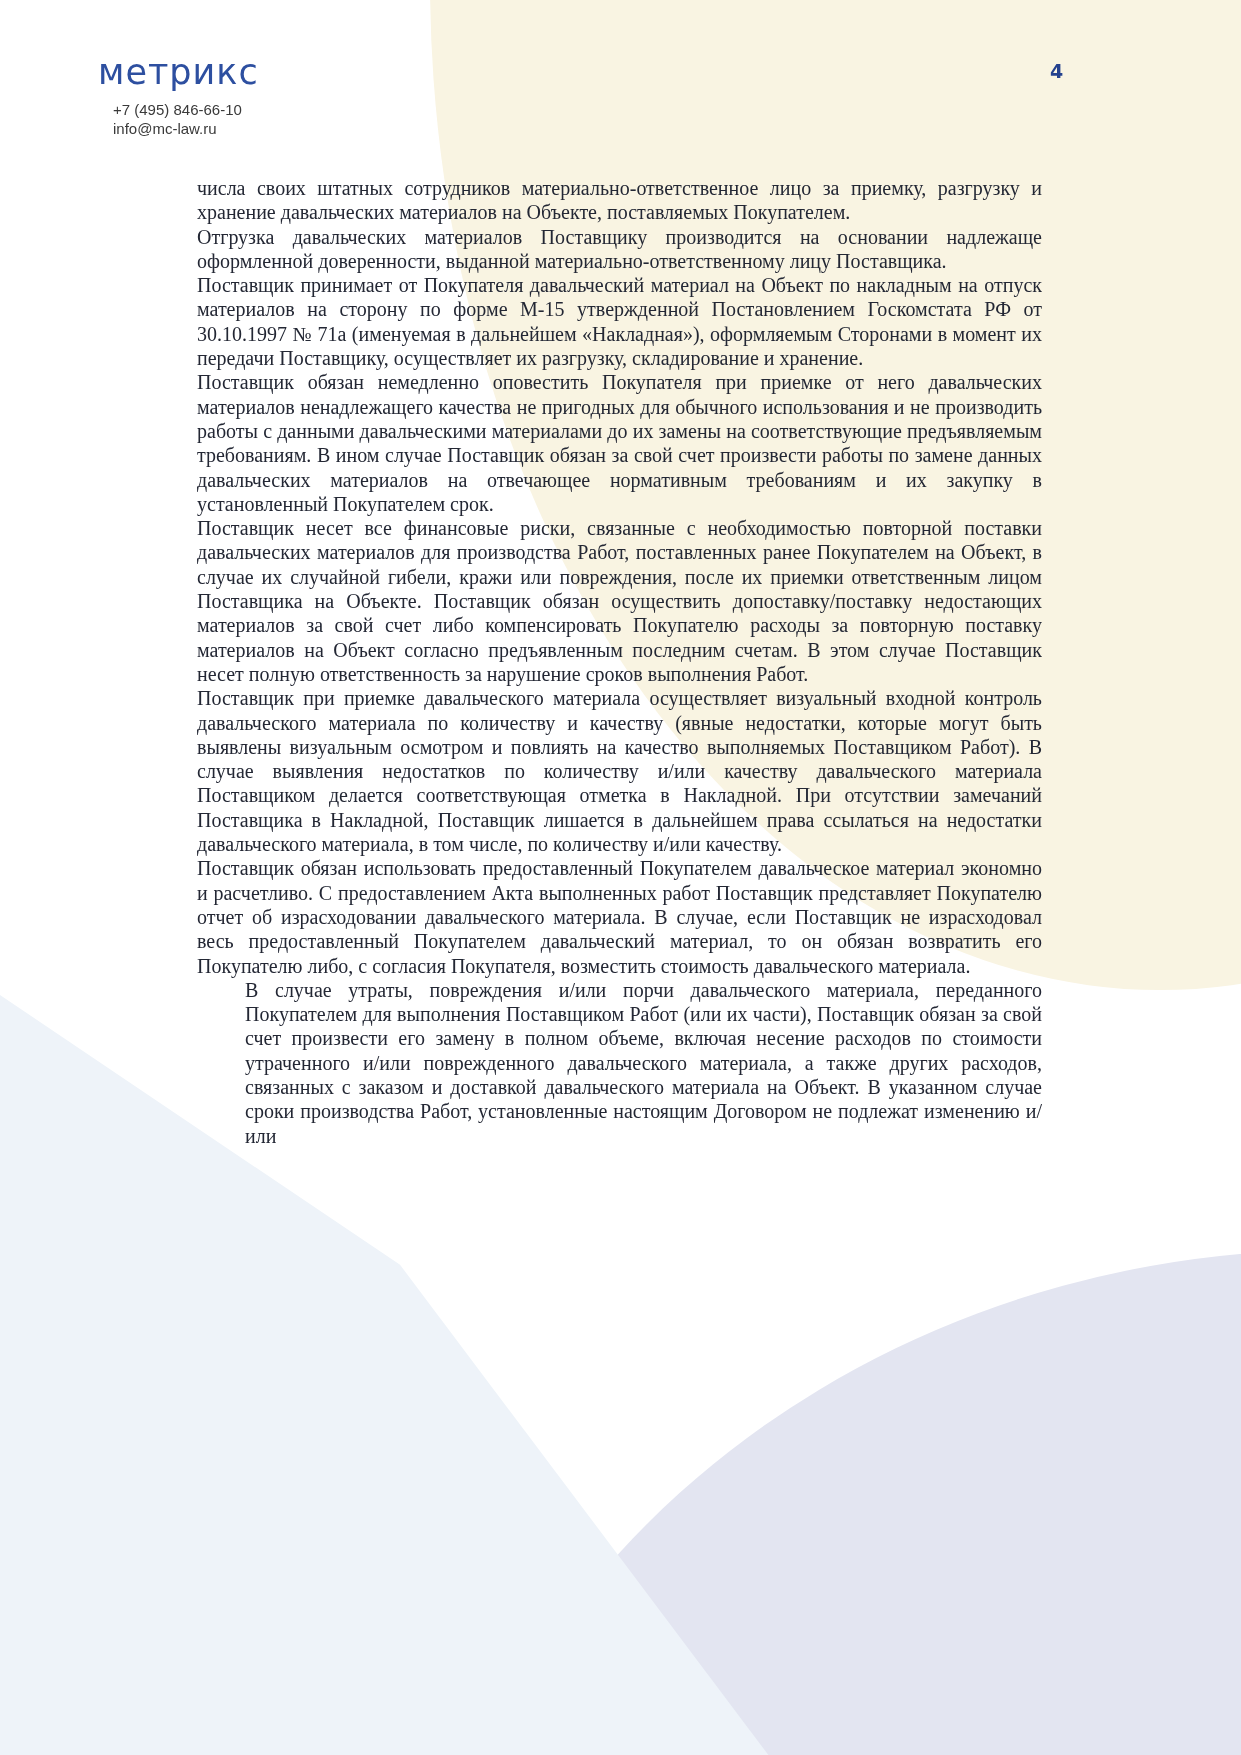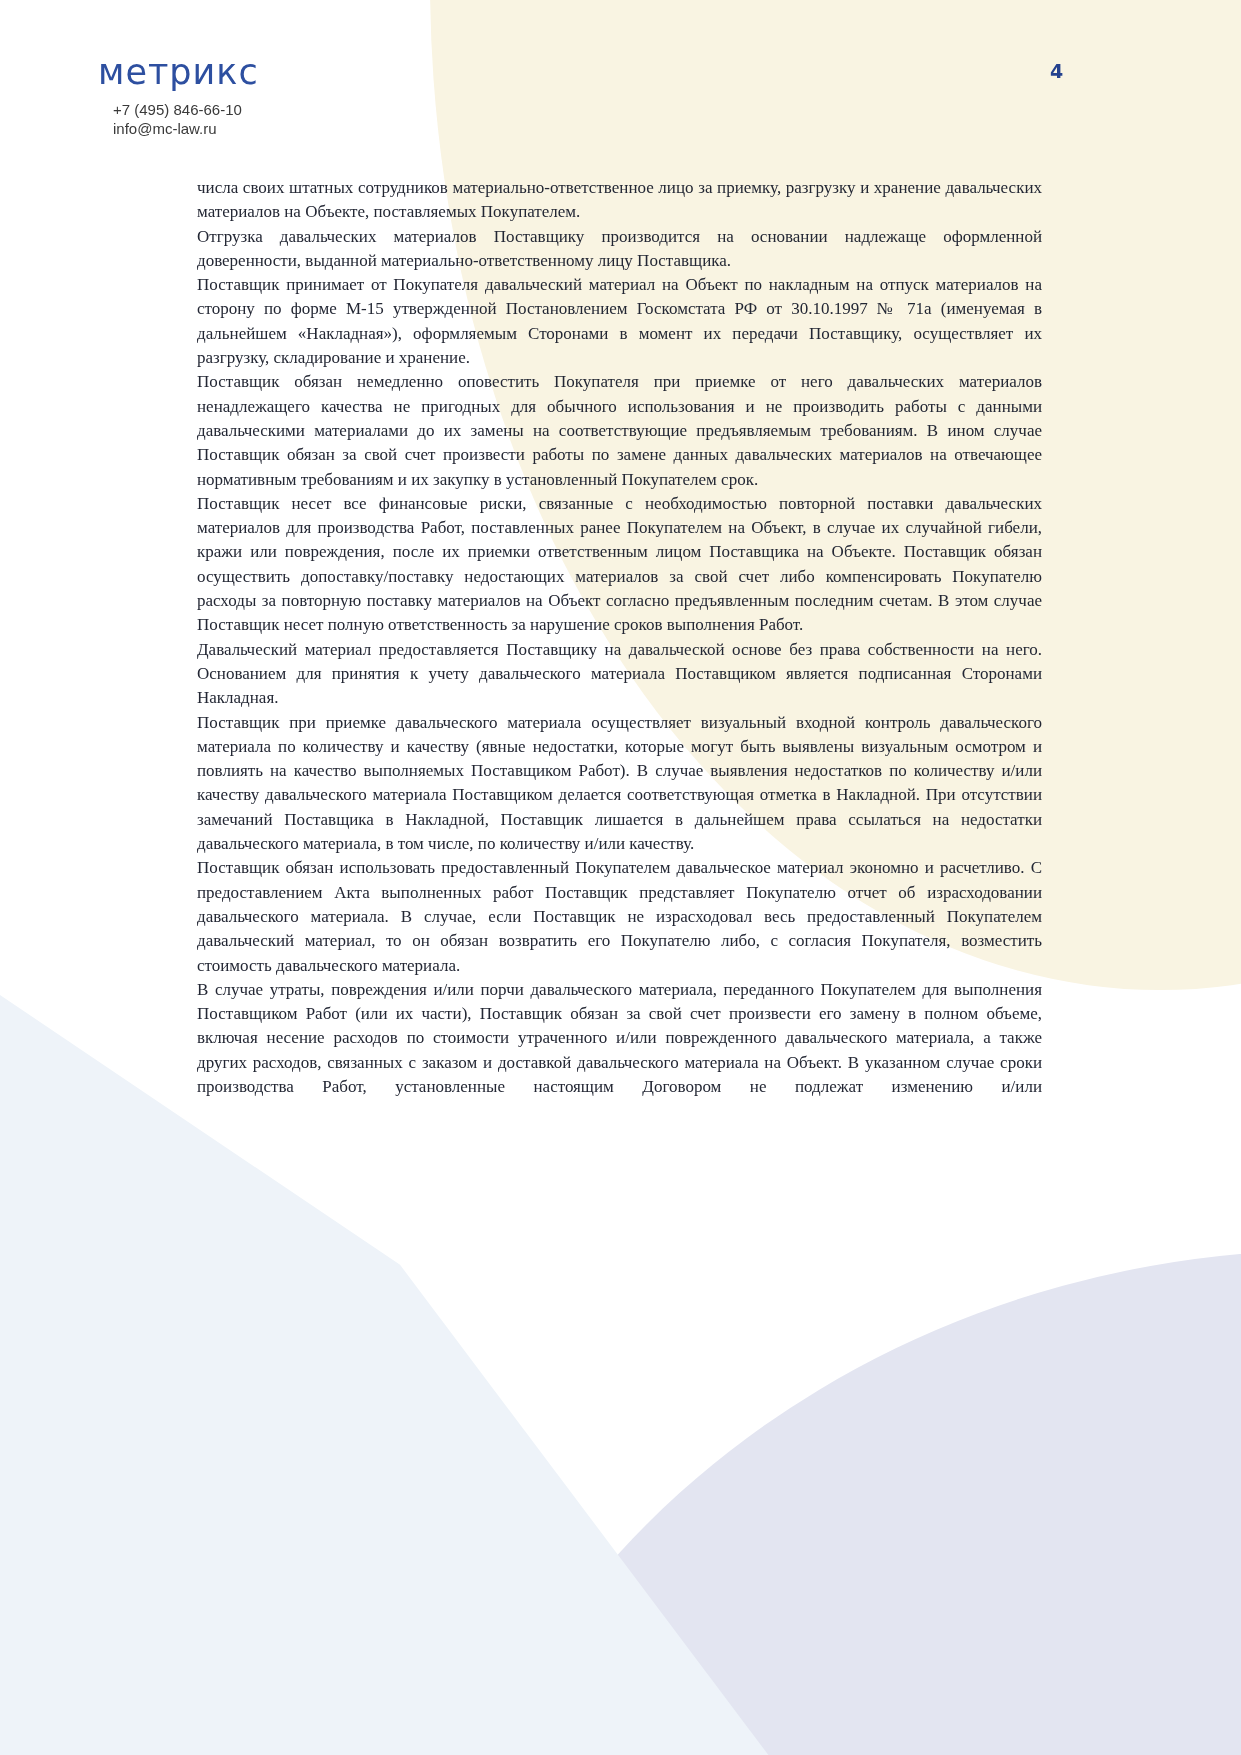--- a/index.html
+++ b/index.html
@@ -39,25 +39,25 @@
     font-size:15px;line-height:19px;color:#3a3a3a;
   }
   .page-number{
     position:absolute;left:1050px;top:60px;z-index:2;
     font-family:"DejaVu Sans", sans-serif;
     font-size:19px;font-weight:bold;color:#24418e;
   }
   
   .doc-body{
     position:absolute;left:197px;top:176px;width:845px;z-index:2;
-    font-size:17px;line-height:24.3px;color:#232734;
+    font-size:20px;line-height:24.3px;color:#232734;
     text-align:justify;
   }
   .doc-body p{margin:0;padding:0;}
-  .doc-body p.continues{text-align-last:justify;}
+  .doc-body p.continues{text-align-last:justify;margin-left:48px;}
 </style>
 </head>
 <body>
 
 <div class="blob blob-cream"></div>
 <div class="blob blob-lavender"></div>
 <div class="blob blob-lightblue"></div>
 
 <div class="logo">метрикс</div>
 <div class="contact">
@@ -65,17 +65,16 @@
   <div>info@mc-law.ru</div>
 </div>
 <div class="page-number">4</div>
 
 <div class="doc-body">
   <p>числа своих штатных сотрудников материально-ответственное лицо за приемку, разгрузку и хранение давальческих материалов на Объекте, поставляемых Покупателем.</p>
   <p>Отгрузка давальческих материалов Поставщику производится на основании надлежаще оформленной доверенности, выданной материально-ответственному лицу Поставщика.</p>
   <p>Поставщик принимает от Покупателя давальческий материал на Объект по накладным на отпуск материалов на сторону по форме М-15 утвержденной Постановлением Госкомстата РФ от 30.10.1997 № 71а (именуемая в дальнейшем «Накладная»), оформляемым Сторонами в момент их передачи Поставщику, осуществляет их разгрузку, складирование и хранение.</p>
   <p>Поставщик обязан немедленно оповестить Покупателя при приемке от него давальческих материалов ненадлежащего качества не пригодных для обычного использования и не производить работы с данными давальческими материалами до их замены на соответствующие предъявляемым требованиям. В ином случае Поставщик обязан за свой счет произвести работы по замене данных давальческих материалов на отвечающее нормативным требованиям и их закупку в установленный Покупателем срок.</p>
   <p>Поставщик несет все финансовые риски, связанные с необходимостью повторной поставки давальческих материалов для производства Работ, поставленных ранее Покупателем на Объект, в случае их случайной гибели, кражи или повреждения, после их приемки ответственным лицом Поставщика на Объекте. Поставщик обязан осуществить допоставку/поставку недостающих материалов за свой счет либо компенсировать Покупателю расходы за повторную поставку материалов на Объект согласно предъявленным последним счетам. В этом случае Поставщик несет полную ответственность за нарушение сроков выполнения Работ.</p>
-  <p>Давальческий материал предоставляется Поставщику на давальческой основе без права собственности на него. Основанием для принятия к учету давальческого материала Поставщиком является подписанная Сторонами Накладная.</p>
   <p>Поставщик при приемке давальческого материала осуществляет визуальный входной контроль давальческого материала по количеству и качеству (явные недостатки, которые могут быть выявлены визуальным осмотром и повлиять на качество выполняемых Поставщиком Работ). В случае выявления недостатков по количеству и/или качеству давальческого материала Поставщиком делается соответствующая отметка в Накладной. При отсутствии замечаний Поставщика в Накладной, Поставщик лишается в дальнейшем права ссылаться на недостатки давальческого материала, в том числе, по количеству и/или качеству.</p>
   <p>Поставщик обязан использовать предоставленный Покупателем давальческое материал экономно и расчетливо. С предоставлением Акта выполненных работ Поставщик представляет Покупателю отчет об израсходовании давальческого материала. В случае, если Поставщик не израсходовал весь предоставленный Покупателем давальческий материал, то он обязан возвратить его Покупателю либо, с согласия Покупателя, возместить стоимость давальческого материала.</p>
   <p class="continues">В случае утраты, повреждения и/или порчи давальческого материала, переданного Покупателем для выполнения Поставщиком Работ (или их части), Поставщик обязан за свой счет произвести его замену в полном объеме, включая несение расходов по стоимости утраченного и/или поврежденного давальческого материала, а также других расходов, связанных с заказом и доставкой давальческого материала на Объект. В указанном случае сроки производства Работ, установленные настоящим Договором не подлежат изменению и/или</p>
 </div>
 
 </body></html>

